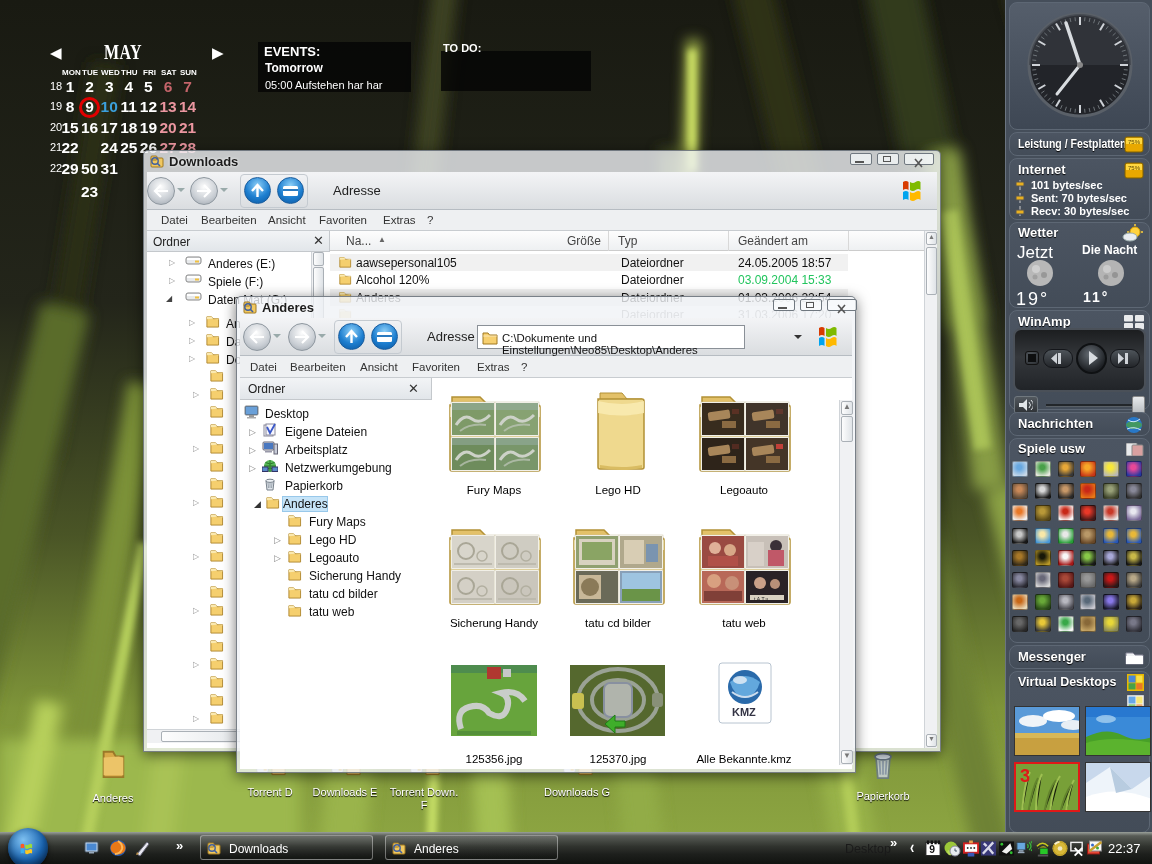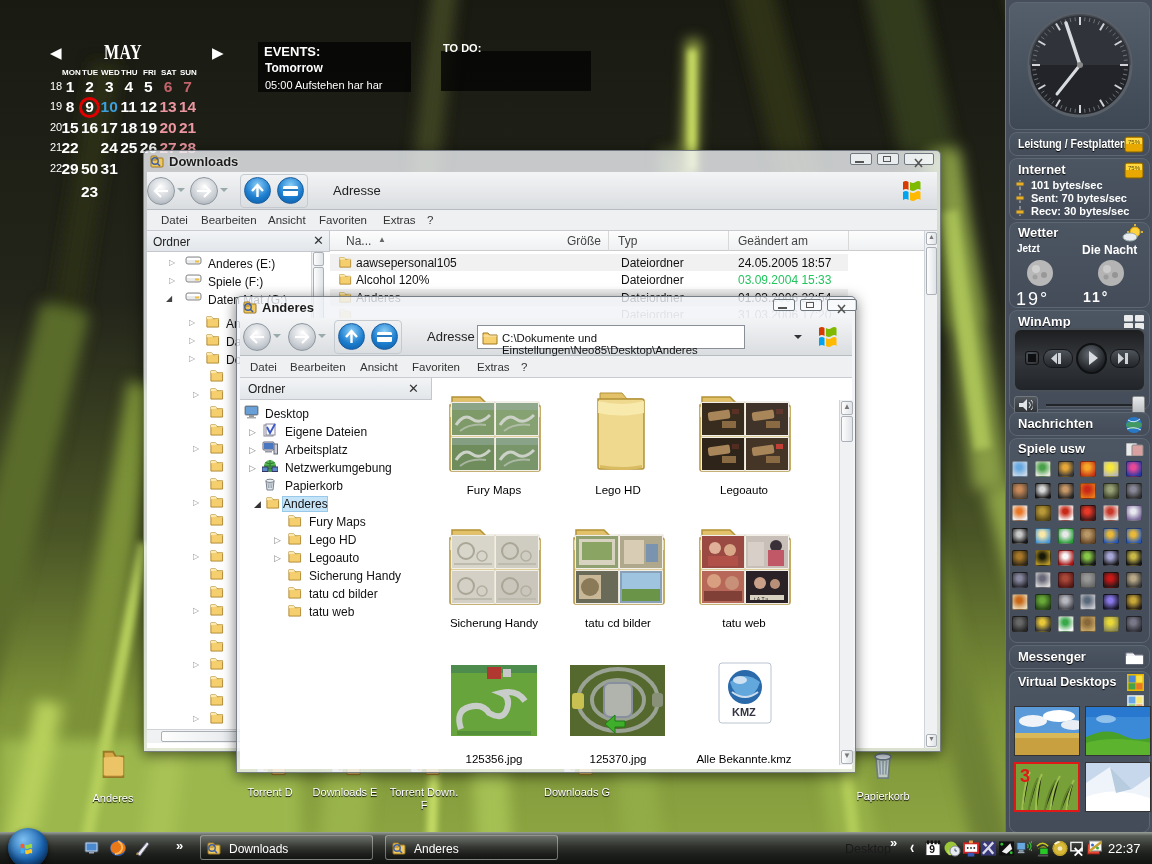--- a/index.html
+++ b/index.html
@@ -967,21 +967,21 @@
   <svg class="sicon" style="top:1px" width="22" height="20">
         <circle cx="13" cy="8" r="5" fill="#ffd23e" stroke="#d8a000"></circle>
         <g stroke="#ffd23e" stroke-width="1.5">
           <line x1="13" y1="0" x2="13" y2="2"></line>
           <line x1="13" y1="14" x2="13" y2="16"></line>
           <line x1="5" y1="8" x2="7" y2="8"></line>
           <line x1="19" y1="8" x2="21" y2="8"></line>
         </g>
         <ellipse cx="8" cy="13" rx="7" ry="4" fill="#e8ecf0" stroke="#9aa"></ellipse>
       </svg>
-  <span class="wtext" style="left:7px;top:20px;font-weight:bold;font-size:10px">Jetzt</span>
+  <span class="wtext" style="left:7px;top:20px;font-weight:normal;font-size:17px">Jetzt</span>
   <span class="wtext" style="left:72px;top:20px;font-weight:bold;font-size:12px">Die Nacht</span>
   <svg class="abs" style="left:16px;top:36px" width="28" height="28">
         <circle cx="14" cy="14" r="13" fill="#b8b8b8"></circle>
         <circle cx="10" cy="10" r="4" fill="#d8d8d8" opacity=".7"></circle>
         <circle cx="18" cy="16" r="3" fill="#989898"></circle>
         <circle cx="9" cy="18" r="2.5" fill="#a0a0a0"></circle>
       </svg>
   <svg class="abs" style="left:87px;top:36px" width="28" height="28">
         <circle cx="14" cy="14" r="13" fill="#b4b4b4"></circle>
         <circle cx="10" cy="10" r="4" fill="#d4d4d4" opacity=".7"></circle>

